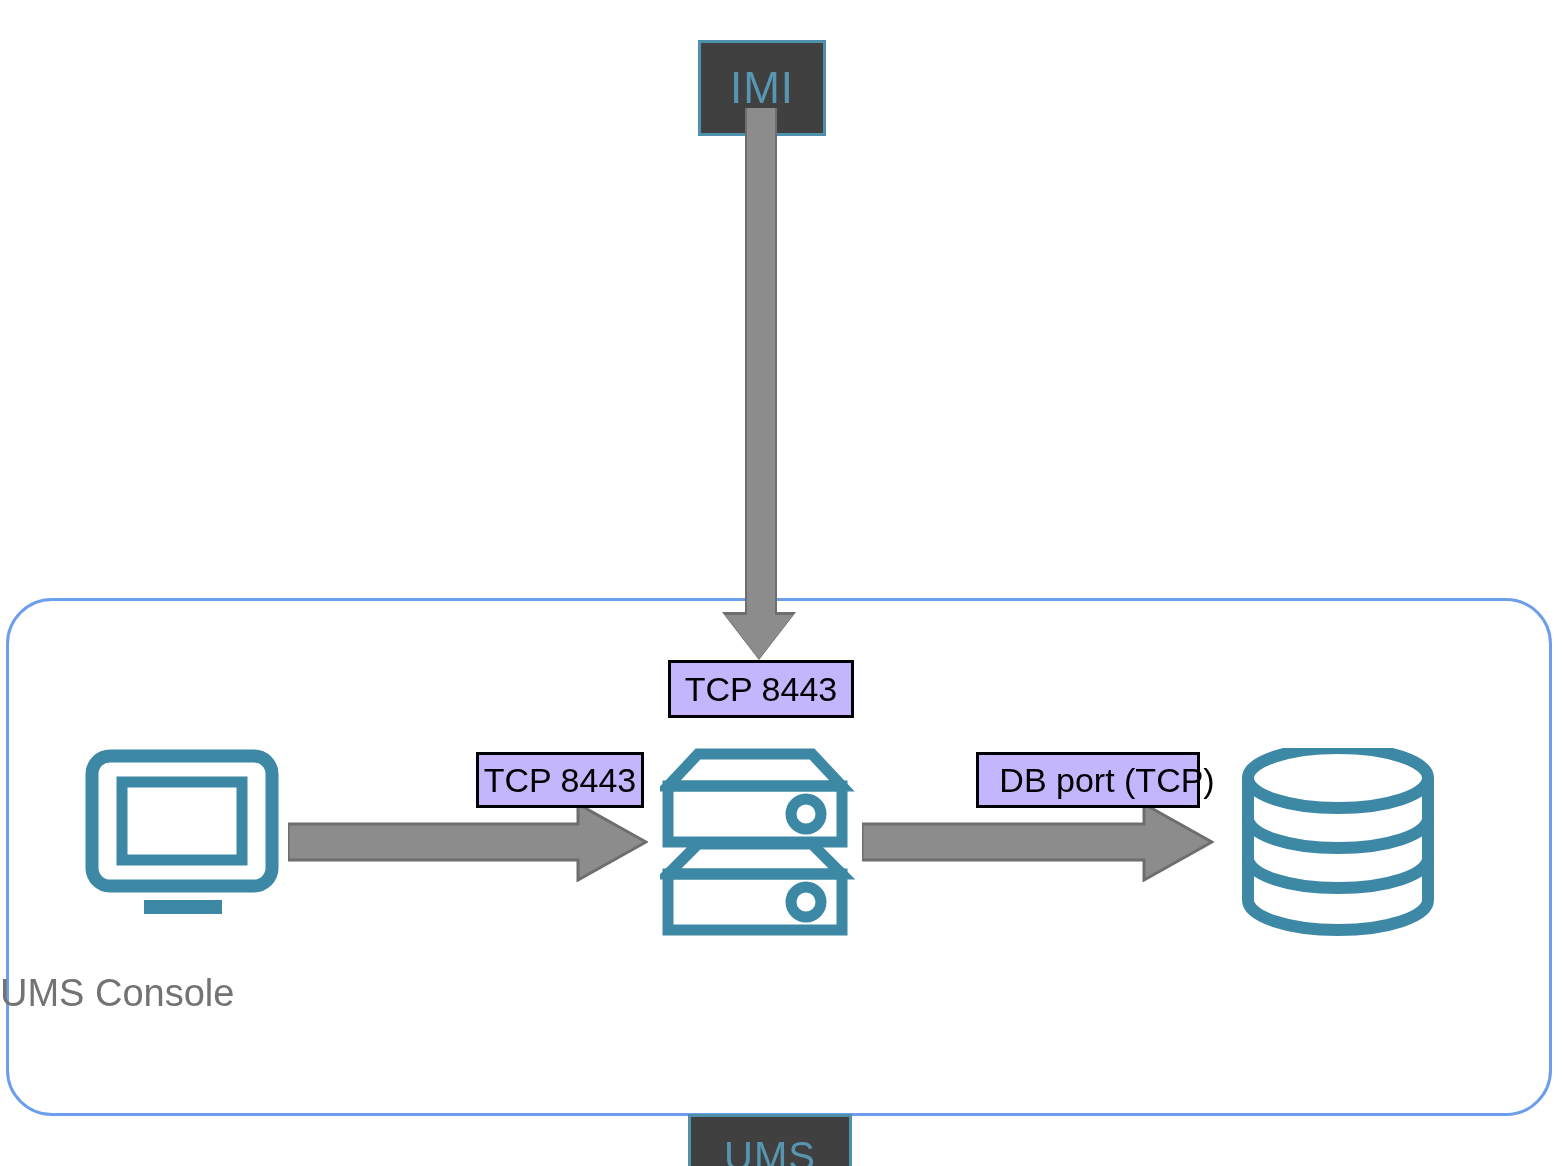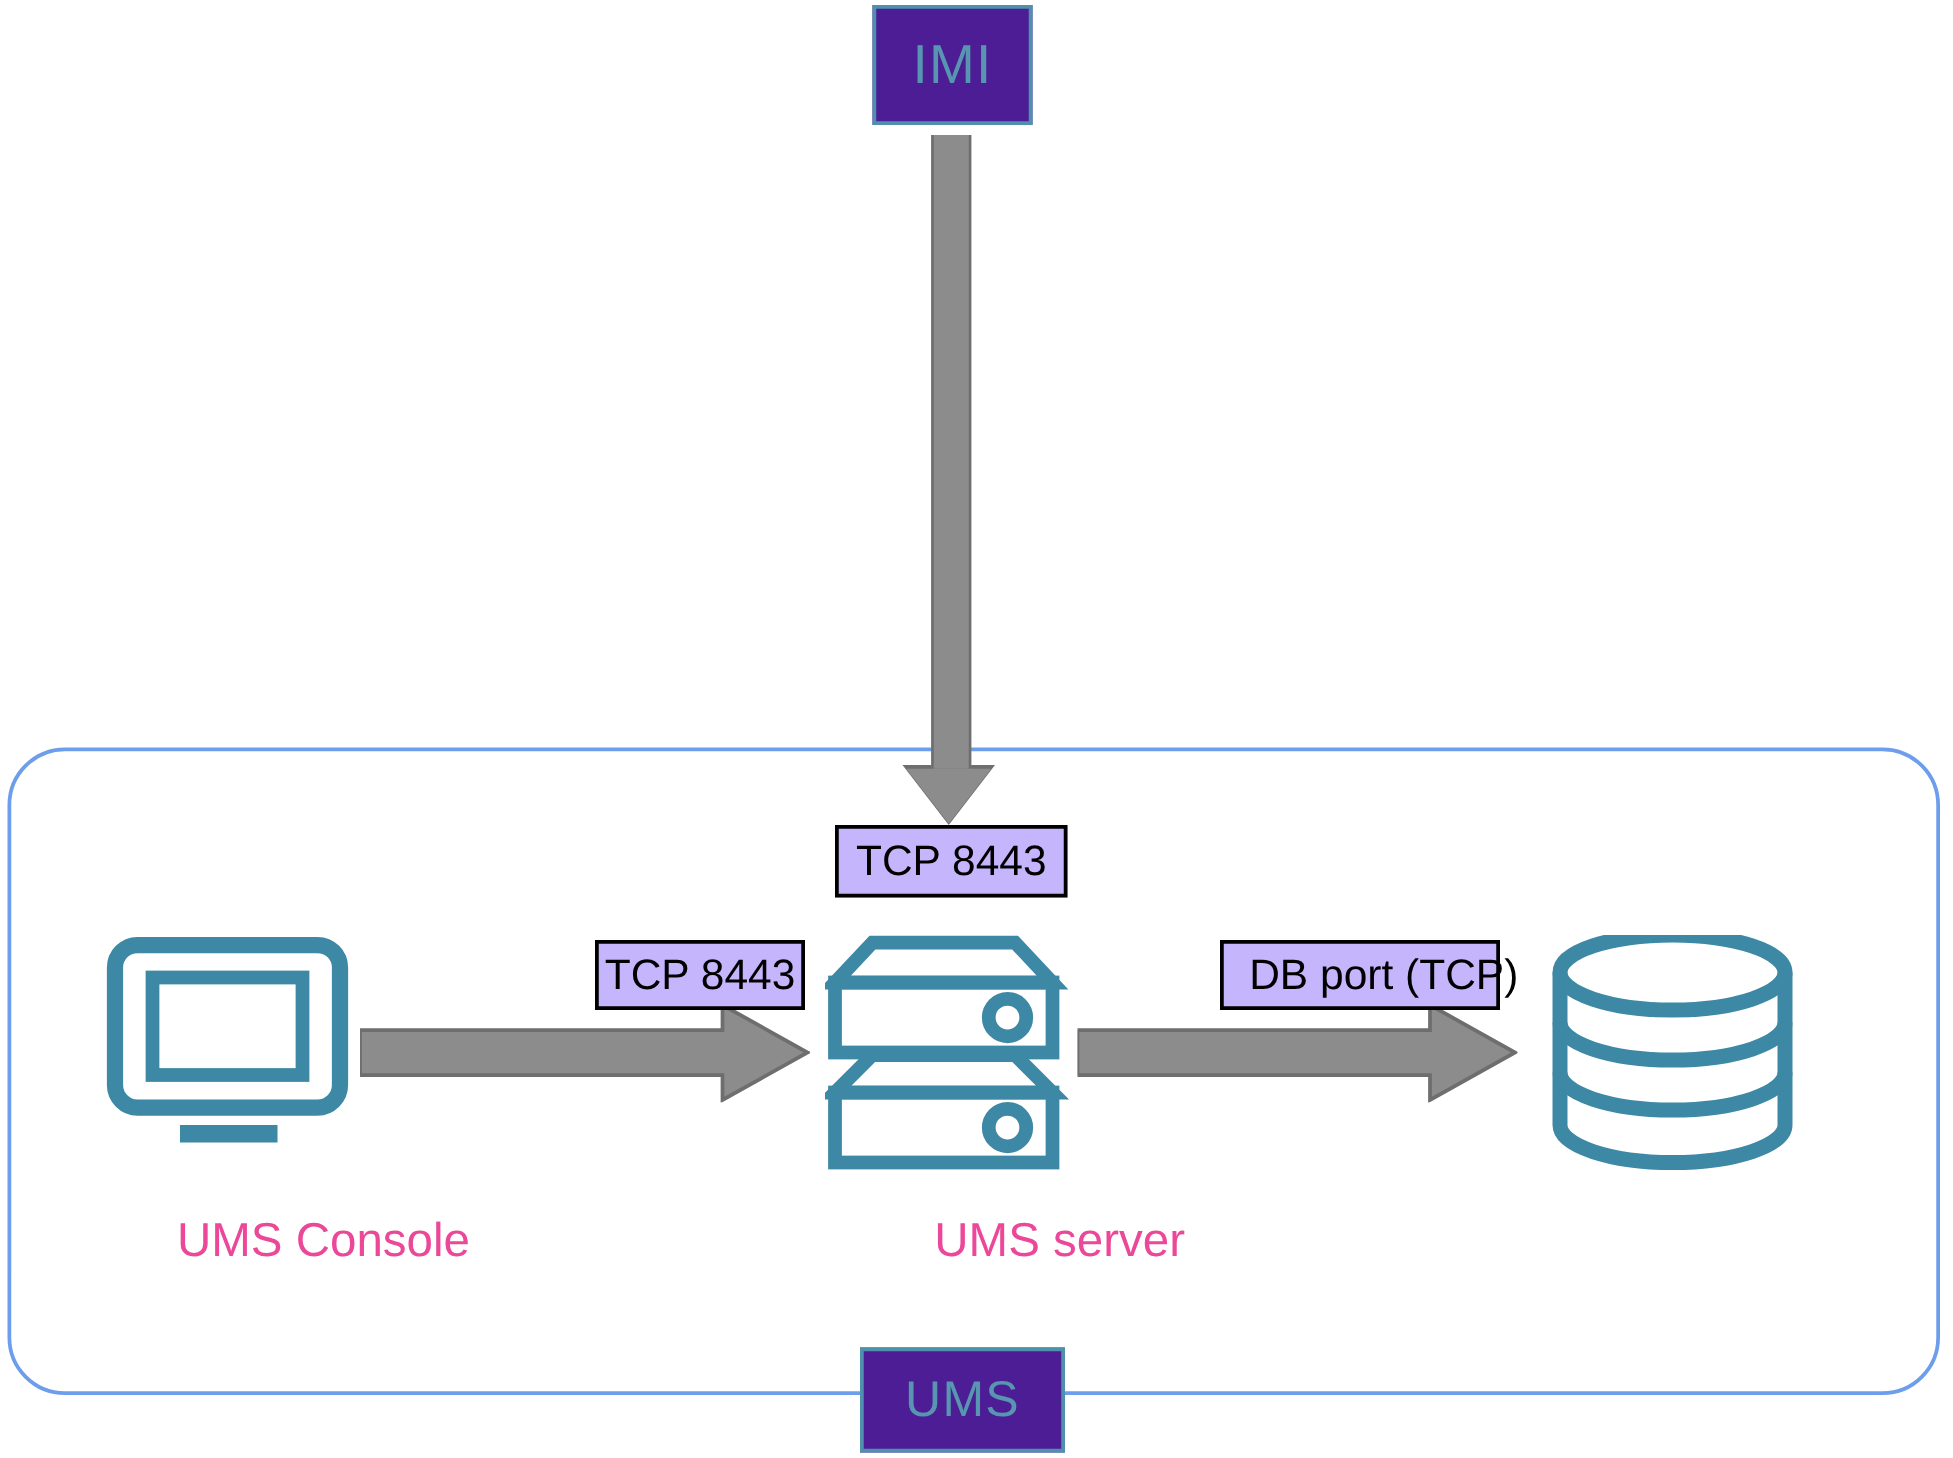--- a/index.html
+++ b/index.html
@@ -20,27 +20,28 @@
     overflow: hidden;
   }
 
   
   .abs { position: absolute; }
 
   
   .zone-tag {
     box-sizing: border-box;
     border: 3px solid #4f90ad;
-    background: #4c1d95;
+    background: #404040;
     display: flex;
     align-items: center;
     justify-content: center;
     color: #5795b0;
     letter-spacing: 1px;
     font-weight: 400;
+    margin-top: 36px;
   }
   #imi-tag {
     left: 698px;
     top: 4px;
     width: 128px;
     height: 96px;
     font-size: 44px;
   }
   #ums-tag {
     left: 688px;
@@ -102,23 +103,23 @@
     justify-content: center;
     color: #000000;
     font-size: 34px;
     z-index: 5;
     white-space: nowrap;
     padding: 0 10px;
   }
 
   
   .node-label {
-    color: #ec4899;
+    color: #737373;
     font-size: 38px;
-    text-align: right;
+    text-align: left;
     white-space: nowrap;
     z-index: 5;
   }
 
   
   .node-icon { z-index: 5; }
   .node-icon svg { display: block; }
 </style>
 </head>
 <body>
@@ -190,21 +191,18 @@
       <ellipse cx="100" cy="30" rx="90" ry="30" fill="none" stroke="#3d88a4" stroke-width="12"></ellipse>
 
       <path d="M10,70 A90,30 0 0 0 190,70" fill="none" stroke="#3d88a4" stroke-width="12"></path>
       <path d="M10,110 A90,30 0 0 0 190,110" fill="none" stroke="#3d88a4" stroke-width="12"></path>
     </svg>
   </div>
 
   <div class="abs node-label" style="left:0px; top:972px; width:376px;">
     <span>UMS Console</span>
   </div>
-  <div class="abs node-label" style="left:572px; top:972px; width:376px;">
-    <span>UMS server</span>
-  </div>
 
   <div class="abs zone-tag" id="ums-tag">
     <span>UMS</span>
   </div>
 
 </div>
 
 </body></html>

